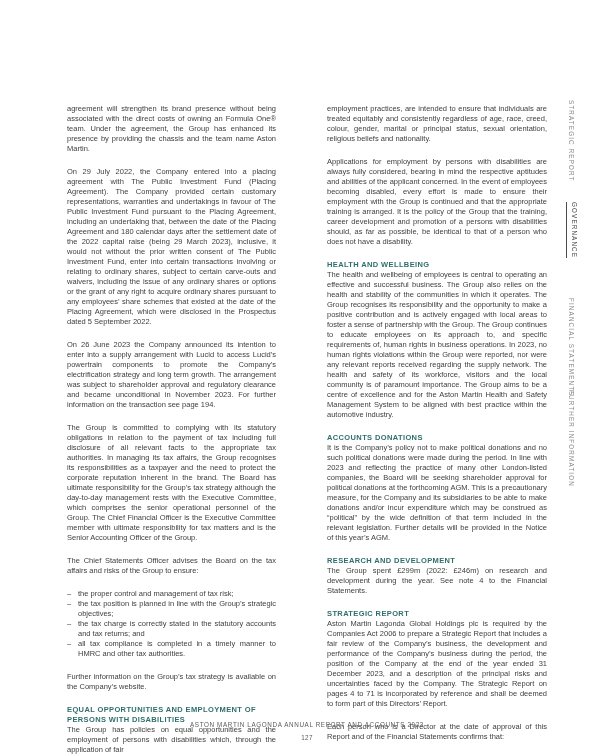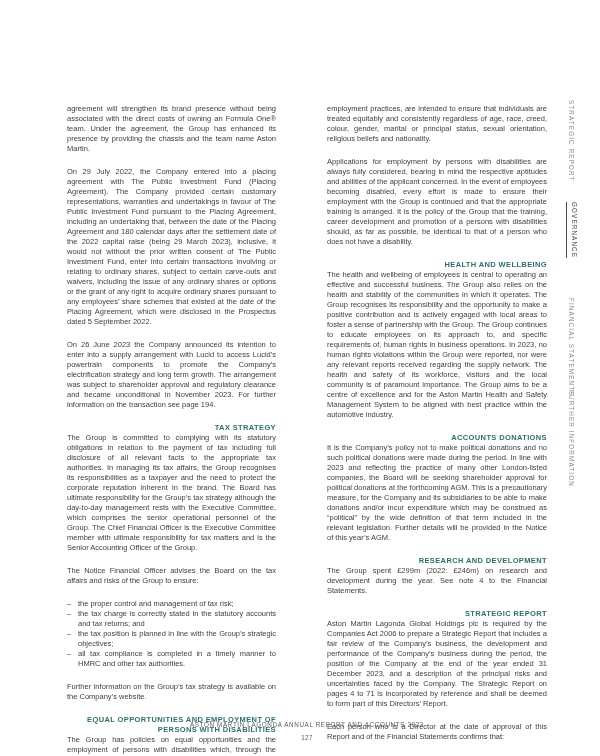--- a/index.html
+++ b/index.html
@@ -26,21 +26,21 @@
   }
   .col-left  { left: 67px;  width: 209px; }
   .col-right { left: 327px; width: 220px; }
   .col p { margin: 0 0 13px 0; }
   .doc-heading {
     font-size: 7.5px;
     line-height: 10px;
     font-weight: bold;
     color: #2e6f6d;
     letter-spacing: 0.05em;
-    text-align: right;
+    text-align: left;
     margin: 0;
   }
   .bullets { margin: 0 0 13px 0; }
   .bullet {
     position: relative;
     padding-left: 11px;
     text-align: justify;
   }
   .bullet::before {
     content: "\2013";
@@ -83,27 +83,26 @@
 </style>
 </head>
 <body>
 
 <div class="page">
 
   <div class="col col-left">
     <p>agreement will strengthen its brand presence without being associated with the direct costs of owning an Formula One® team. Under the agreement, the Group has enhanced its presence by providing the chassis and the team name Aston Martin.</p>
     <p>On 29 July 2022, the Company entered into a placing agreement with The Public Investment Fund (Placing Agreement). The Company provided certain customary representations, warranties and undertakings in favour of The Public Investment Fund pursuant to the Placing Agreement, including an undertaking that, between the date of the Placing Agreement and 180 calendar days after the settlement date of the 2022 capital raise (being 29 March 2023), inclusive, it would not without the prior written consent of The Public Investment Fund, enter into certain transactions involving or relating to ordinary shares, subject to certain carve-outs and waivers, including the issue of any ordinary shares or options or the grant of any right to acquire ordinary shares pursuant to any employees’ share schemes that existed at the date of the Placing Agreement, which were disclosed in the Prospectus dated 5 September 2022.</p>
     <p>On 26 June 2023 the Company announced its intention to enter into a supply arrangement with Lucid to access Lucid’s powertrain components to promote the Company’s electrification strategy and long term growth. The arrangement was subject to shareholder approval and regulatory clearance and became unconditional in November 2023. For further information on the transaction see page 194.</p>
-    <h3 class="doc-heading">TAX STRATEGY</h3>
     <p>The Group is committed to complying with its statutory obligations in relation to the payment of tax including full disclosure of all relevant facts to the appropriate tax authorities. In managing its tax affairs, the Group recognises its responsibilities as a taxpayer and the need to protect the corporate reputation inherent in the brand. The Board has ultimate responsibility for the Group’s tax strategy although the day-to-day management rests with the Executive Committee, which comprises the senior operational personnel of the Group. The Chief Financial Officer is the Executive Committee member with ultimate responsibility for tax matters and is the Senior Accounting Officer of the Group.</p>
-    <p>The Notice Financial Officer advises the Board on the tax affairs and risks of the Group to ensure:</p>
+    <p>The Chief Statements Officer advises the Board on the tax affairs and risks of the Group to ensure:</p>
     <div class="bullets">
       <div class="bullet">the proper control and management of tax risk;</div>
+      <div class="bullet">the tax position is planned in line with the Group’s strategic objectives;</div>
       <div class="bullet">the tax charge is correctly stated in the statutory accounts and tax returns; and</div>
-      <div class="bullet">the tax position is planned in line with the Group’s strategic objectives;</div>
       <div class="bullet">all tax compliance is completed in a timely manner to HMRC and other tax authorities.</div>
     </div>
     <p>Further information on the Group’s tax strategy is available on the Company’s website.</p>
     <h3 class="doc-heading">EQUAL OPPORTUNITIES AND EMPLOYMENT OF PERSONS WITH DISABILITIES</h3>
     <p>The Group has policies on equal opportunities and the employment of persons with disabilities which, through the application of fair</p>
   </div>
 
   <div class="col col-right">
     <p>employment practices, are intended to ensure that individuals are treated equitably and consistently regardless of age, race, creed, colour, gender, marital or principal status, sexual orientation, religious beliefs and nationality.</p>
     <p>Applications for employment by persons with disabilities are always fully considered, bearing in mind the respective aptitudes and abilities of the applicant concerned. In the event of employees becoming disabled, every effort is made to ensure their employment with the Group is continued and that the appropriate training is arranged. It is the policy of the Group that the training, career development and promotion of a persons with disabilities should, as far as possible, be identical to that of a person who does not have a disability.</p>

